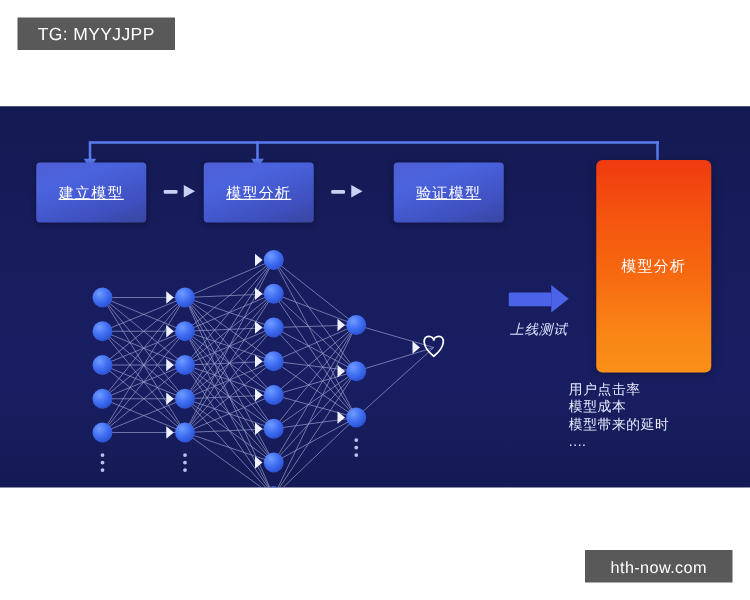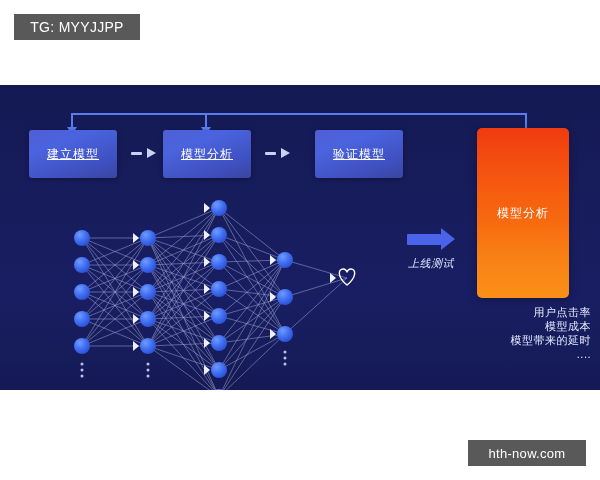--- a/index.html
+++ b/index.html
@@ -68,21 +68,21 @@
   #box-analysis{
     position:absolute;left:477px;top:128px;width:92px;height:170px;
     border-radius:5px;
     background:linear-gradient(180deg,#f03a10 0%,#f4500f 22%,#f76a10 55%,#f98416 80%,#fa9017 100%);
     box-shadow:0 2px 8px rgba(0,0,0,.3);
     display:flex;align-items:center;justify-content:center;
     color:#ffffff;font-size:12px;letter-spacing:1px;
   }
   #analysis-metrics{
     position:absolute;left:455px;top:305px;width:136px;
-    text-align:right;color:#e7ecff;font-size:11px;line-height:14px;
+    text-align:left;color:#e7ecff;font-size:11px;line-height:14px;
     letter-spacing:.5px;
   }
   #analysis-metrics div{white-space:nowrap;}
 
   
   #online-test{position:absolute;left:400px;top:228px;width:62px;text-align:center;font-style:italic;}
   #online-test .arrowwrap{
     position:relative;height:22px;display:flex;align-items:center;justify-content:center;
   }
   #online-test .shaft{width:34px;height:11px;background:#4a63e8;border-radius:1px;}

